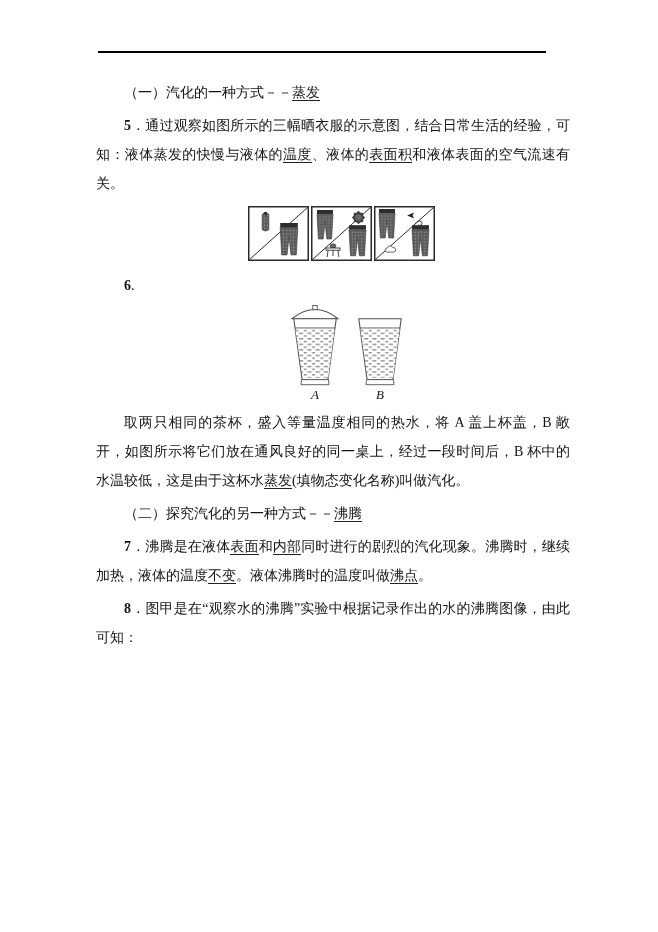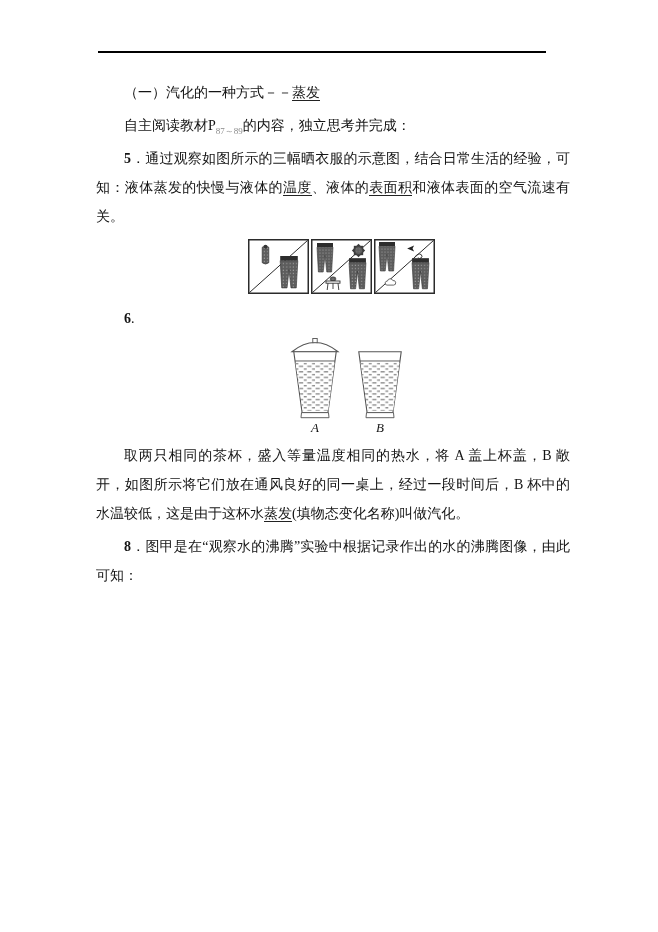--- a/index.html
+++ b/index.html
@@ -87,21 +87,20 @@
       <path d="M3,9 Q0.6,9 1,6.4 Q1.4,4.4 3.5,4.5 Q4,2 6.5,2 Q9,2 9.5,4 Q12,3.4 12.6,5.8 Q13.2,8.8 10.4,9 Z" fill="#ffffff" stroke="#444" stroke-width="0.9"></path>
     </symbol>
   </defs>
 </svg>
 
 <div class="page">
 
   <hr class="top-rule">
 
   <p class="blk"><span>（一）汽化的一种方式－－</span><span class="u">蒸发</span></p>
-  <p class="blk"><span>自主阅读教材P</span><span class="sub">87～89</span><span>的内容，独立思考并完成：</span></p>
   <p class="blk"><span class="b">5</span><span>．通过观察如图所示的三幅晒衣服的示意图，结合日常生活的经验，可知：液体蒸发的快慢与液体的</span><span class="u">温度</span><span>、液体的</span><span class="u">表面积</span><span>和液体表面的空气流速有关。</span></p>
 
   <div class="fig-clothes">
     <svg width="61" height="55" viewBox="0 0 61 55">
       <rect x="0.75" y="0.75" width="59.5" height="53.5" fill="#fff" stroke="#2b2b2b" stroke-width="1.5"></rect>
       <line x1="1.5" y1="53.5" x2="59.5" y2="1.5" stroke="#2b2b2b" stroke-width="1"></line>
       <use href="#sym-bundle" x="12" y="5" width="11" height="22"></use>
       <use href="#sym-pants" x="31" y="17" width="20" height="33"></use>
     </svg>
     <svg width="61" height="55" viewBox="0 0 61 55">
@@ -148,15 +147,17 @@
         <line x1="5.4" y1="26" x2="48.6" y2="26" stroke="#555" stroke-width="1"></line>
         <path d="M5.8,28 L48.2,28 L41.3,80 L13.7,80 Z" fill="url(#waterpat)"></path>
         <path d="M12.4,82 L41.6,82 L42.2,87.5 L11.8,87.5 Z" fill="#fff" stroke="#555" stroke-width="1"></path>
       </svg>
       <span class="cup-label">B</span>
     </div>
   </div>
 
   <p class="blk"><span>取两只相同的茶杯，盛入等量温度相同的热水，将 A 盖上杯盖，B 敞开，如图所示将它们放在通风良好的同一桌上，经过一段时间后，B 杯中的水温较低，这是由于这杯水</span><span class="u">蒸发</span><span>(填物态变化名称)叫做汽化。</span></p>
 
+  <p class="blk"><span>（二）探究汽化的另一种方式－－</span><span class="u">沸腾</span></p>
+  <p class="blk"><span class="b">7</span><span>．沸腾是在液体</span><span class="u">表面</span><span>和</span><span class="u">内部</span><span>同时进行的剧烈的汽化现象。沸腾时，继续加热，液体的温度</span><span class="u">不变</span><span>。液体沸腾时的温度叫做</span><span class="u">沸点</span><span>。</span></p>
   <p class="blk"><span class="b">8</span><span>．图甲是在“观察水的沸腾”实验中根据记录作出的水的沸腾图像，由此可知：</span></p>
 
 </div>
 
 </body></html>

